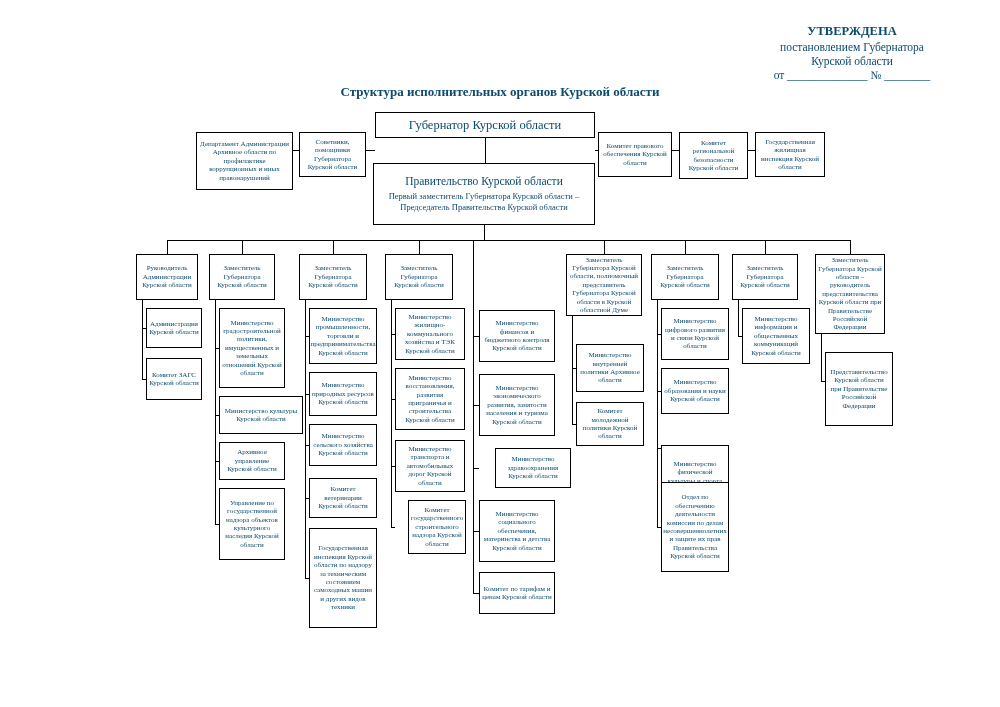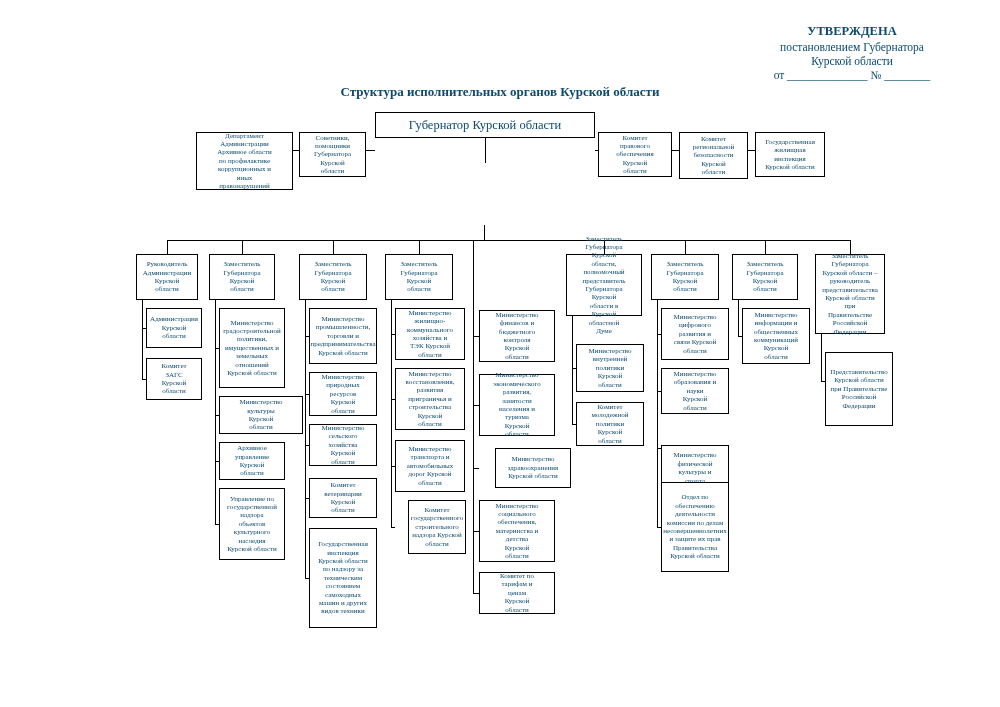--- a/index.html
+++ b/index.html
@@ -13,21 +13,21 @@
     text-align:center;font-size:11.5px;line-height:1.25;
   }
   .approval-head{font-weight:bold;font-size:12.5px;}
   .page-title{
     position:absolute;left:0;top:84px;width:1000px;
     text-align:center;font-weight:bold;font-size:13px;
   }
   .box{
     position:absolute;box-sizing:border-box;border:1px solid #000;background:#fff;
     display:flex;align-items:center;justify-content:center;
-    text-align:center;font-size:7px;line-height:1.2;padding:1px 18px;
+    text-align:center;font-size:7px;line-height:1.2;padding:1px 2px;
     overflow-wrap:break-word;word-break:normal;
   }
   .governor-box{font-size:12.5px;}
   .gov-box{flex-direction:column;padding:3px 4px;}
   .gov-title{font-size:11.5px;margin-bottom:2px;}
   .gov-sub{font-size:8.5px;line-height:1.25;}
   .lines{position:absolute;left:0;top:0;pointer-events:none;}
 </style>
 </head>
 <body>
@@ -54,20 +54,24 @@
     <div class="approval-head">УТВЕРЖДЕНА</div>
     <div>постановлением Губернатора</div>
     <div>Курской области</div>
     <div>от ______________ № ________</div>
   </div>
 
   <div class="page-title">Структура исполнительных органов Курской области</div>
 
   <div class="box governor-box" style="left:375px;top:112px;width:220px;height:26px">Губернатор Курской области</div>
 
+  <div class="box gov-box" style="left:373px;top:163px;width:222px;height:62px">
+    <div class="gov-title">Правительство Курской области</div>
+    <div class="gov-sub">Первый заместитель Губернатора Курской области – Председатель Правительства Курской области</div>
+  </div>
 
   <div class="box" style="left:196px;top:132px;width:97px;height:58px">Департамент Администрации Архивное области по профилактике коррупционных и иных правонарушений</div>
   <div class="box" style="left:299px;top:132px;width:67px;height:45px">Советники, помощники Губернатора Курской области</div>
 
   <div class="box" style="left:598px;top:132px;width:74px;height:45px">Комитет правового обеспечения Курской области</div>
   <div class="box" style="left:679px;top:132px;width:69px;height:47px">Комитет региональной безопасности Курской области</div>
   <div class="box" style="left:755px;top:132px;width:70px;height:45px">Государственная жилищная инспекция Курской области</div>
 
   <div class="box" style="left:136px;top:254px;width:62px;height:46px">Руководитель Администрации Курской области</div>
   <div class="box" style="left:209px;top:254px;width:66px;height:46px">Заместитель Губернатора Курской области</div>
@@ -96,21 +100,21 @@
   <div class="box" style="left:309px;top:372px;width:68px;height:44px">Министерство природных ресурсов Курской области</div>
   <div class="box" style="left:309px;top:424px;width:68px;height:42px">Министерство сельского хозяйства Курской области</div>
   <div class="box" style="left:309px;top:478px;width:68px;height:40px">Комитет ветеринарии Курской области</div>
   <div class="box" style="left:309px;top:528px;width:68px;height:100px">Государственная инспекция Курской области по надзору за техническим состоянием самоходных машин и других видов техники</div>
 
   <div class="box" style="left:395px;top:308px;width:70px;height:52px">Министерство жилищно-коммунального хозяйства и ТЭК Курской области</div>
   <div class="box" style="left:395px;top:368px;width:70px;height:62px">Министерство восстановления, развития приграничья и строительства Курской области</div>
   <div class="box" style="left:395px;top:440px;width:70px;height:52px">Министерство транспорта и автомобильных дорог Курской области</div>
   <div class="box" style="left:408px;top:500px;width:58px;height:54px">Комитет государственного строительного надзора Курской области</div>
 
-  <div class="box" style="left:576px;top:344px;width:68px;height:48px">Министерство внутренней политики Курской области</div>
+  <div class="box" style="left:576px;top:344px;width:68px;height:48px">Министерство внутренней политики Архивное области</div>
   <div class="box" style="left:576px;top:402px;width:68px;height:44px">Комитет молодежной политики Курской области</div>
 
   <div class="box" style="left:661px;top:308px;width:68px;height:52px">Министерство цифрового развития и связи Курской области</div>
   <div class="box" style="left:661px;top:368px;width:68px;height:46px">Министерство образования и науки Курской области</div>
   <div class="box" style="left:661px;top:445px;width:68px;height:63px">Министерство физической культуры и спорта Курской области</div>
   <div class="box" style="left:661px;top:482px;width:68px;height:90px">Отдел по обеспечению деятельности комиссии по делам несовершеннолетних и защите их прав Правительства Курской области</div>
 
   <div class="box" style="left:742px;top:308px;width:68px;height:56px">Министерство информации и общественных коммуникаций Курской области</div>
 
   <div class="box" style="left:825px;top:352px;width:68px;height:74px">Представительство Курской области при Правительстве Российской Федерации</div>

